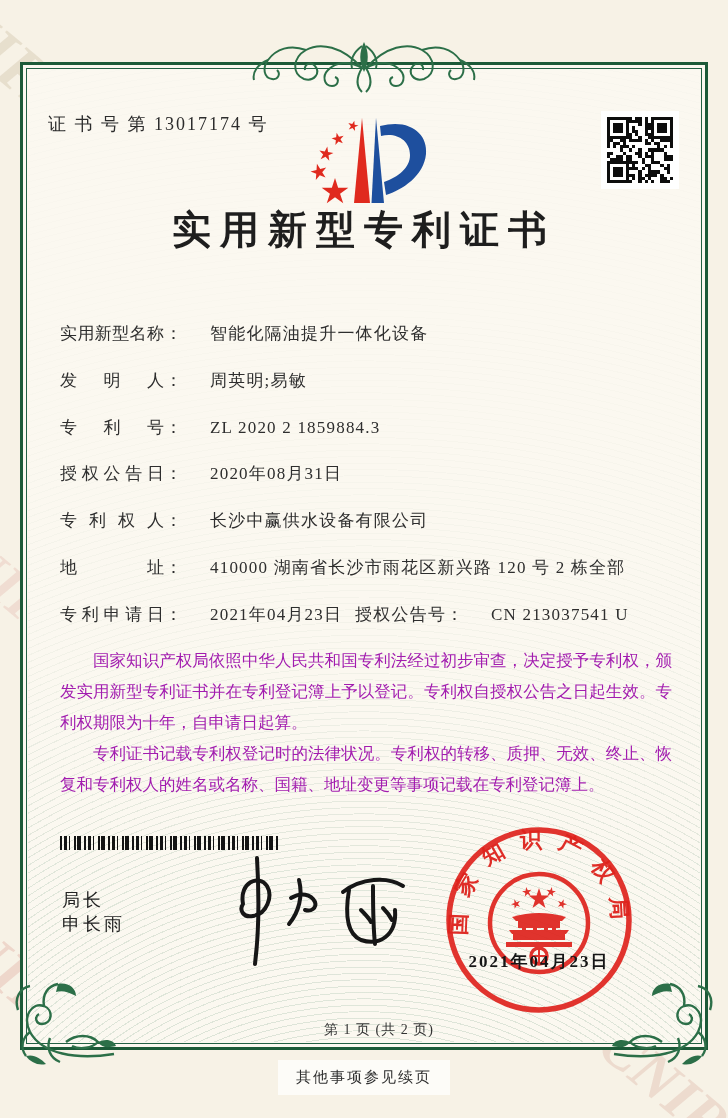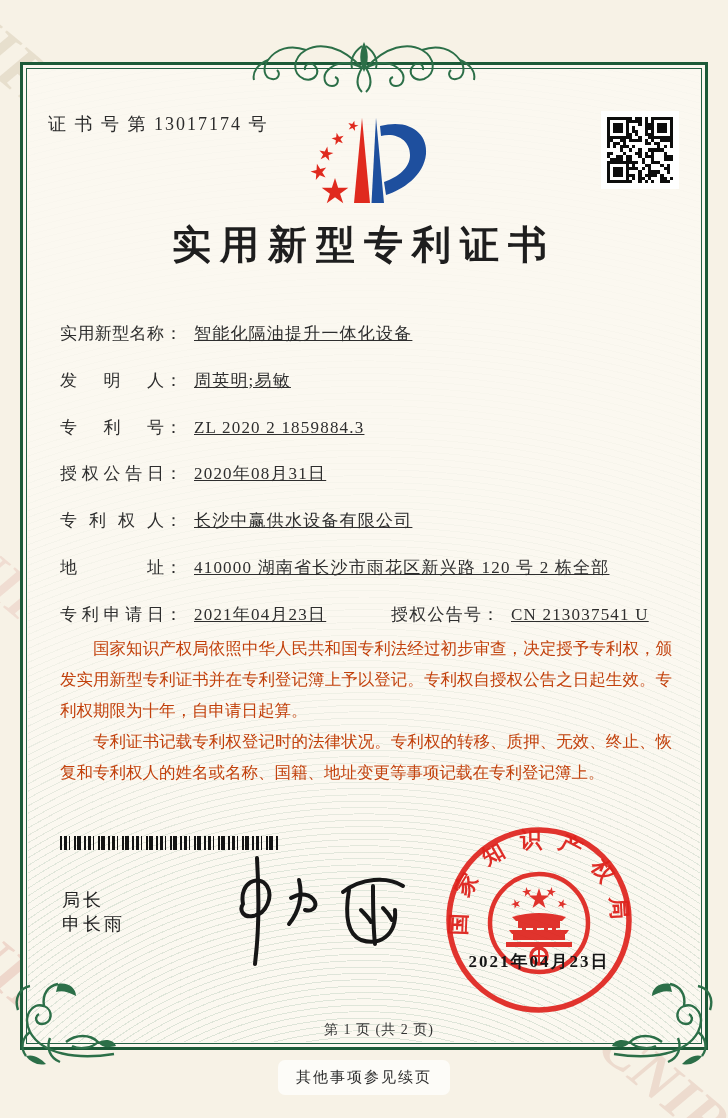--- a/index.html
+++ b/index.html
@@ -53,39 +53,39 @@
     position:absolute; left:601px; top:111px; width:78px; height:78px;
     background:#ffffff; padding:6px;
   }
   .qr-grid {
     width:66px; height:66px; display:grid;
     grid-template-columns:repeat(21,1fr); grid-template-rows:repeat(21,1fr);
   }
   .qr-grid div { background:transparent; }
   .qr-grid div.on { background:#0d0d0d; }
   .title {
-    position:absolute; left:0; top:218px; width:100%; text-align:center;
+    position:absolute; left:0; top:203px; width:100%; text-align:center;
     font-size:39px; font-weight:bold; color:#1e1e1e; letter-spacing:9px;
   }
 
   
   .field-row { position:absolute; left:60px; width:620px; font-size:17px; color:#2e2e2e; white-space:nowrap; }
   .flabel {
     display:inline-block; width:104px; text-align:justify; text-align-last:justify;
     vertical-align:bottom;
   }
   .fcolon { display:inline-block; margin-left:1px; }
-  .fvalue { margin-left:12px; letter-spacing:1.2px;text-decoration:underline; }
-  .pair2 { position:absolute; left:331px; top:0; }
+  .fvalue { margin-left:28px; letter-spacing:1.2px; }
+  .pair2 { position:absolute; left:295px; top:0; }
   .pair2 .flabel { width:90px; }
 
   
   .body-text {
-    position:absolute; left:60px; top:633px; width:612px;
-    font-size:16.5px; line-height:31px; color:#c2410c; text-align:justify;
+    position:absolute; left:60px; top:646px; width:612px;
+    font-size:16.5px; line-height:31px; color:#a21caf; text-align:justify;font-family:Liberation Mono, monospace;
   }
   .body-text p { text-indent:2em; }
 
   
   .barcode {
     position:absolute; left:60px; top:836px; width:218px; height:14px;
     background:repeating-linear-gradient(90deg,
       #141414 0 2px, transparent 2px 4px,
       #141414 4px 7px, transparent 7px 9px,
       #141414 9px 10px, transparent 10px 14px,
@@ -102,21 +102,21 @@
     position:absolute; left:444px; top:950px; width:190px; text-align:center;
     font-size:17px; font-weight:bold; color:#161616; letter-spacing:2px;
   }
 
   .page-info {
     position:absolute; left:0; top:1021px; width:100%; text-align:center;
     font-size:14px; color:#333; letter-spacing:1px;padding-left:30px;
   }
   .footer-note-box {
     position:absolute; left:50%; top:1060px; transform:translateX(-50%);
-    background:#fdfcf8; padding:8px 18px;border-radius:7px;
+    background:#fdfcf8; padding:8px 18px;
   }
   .footer-note { font-size:15px; color:#2e2e2e; letter-spacing:2px; }
 </style>
 </head>
 <body>
 
 <div class="page">
 
   <div class="wm wm1">CNIPA</div>
   <div class="wm wm2">CNIPA</div>

